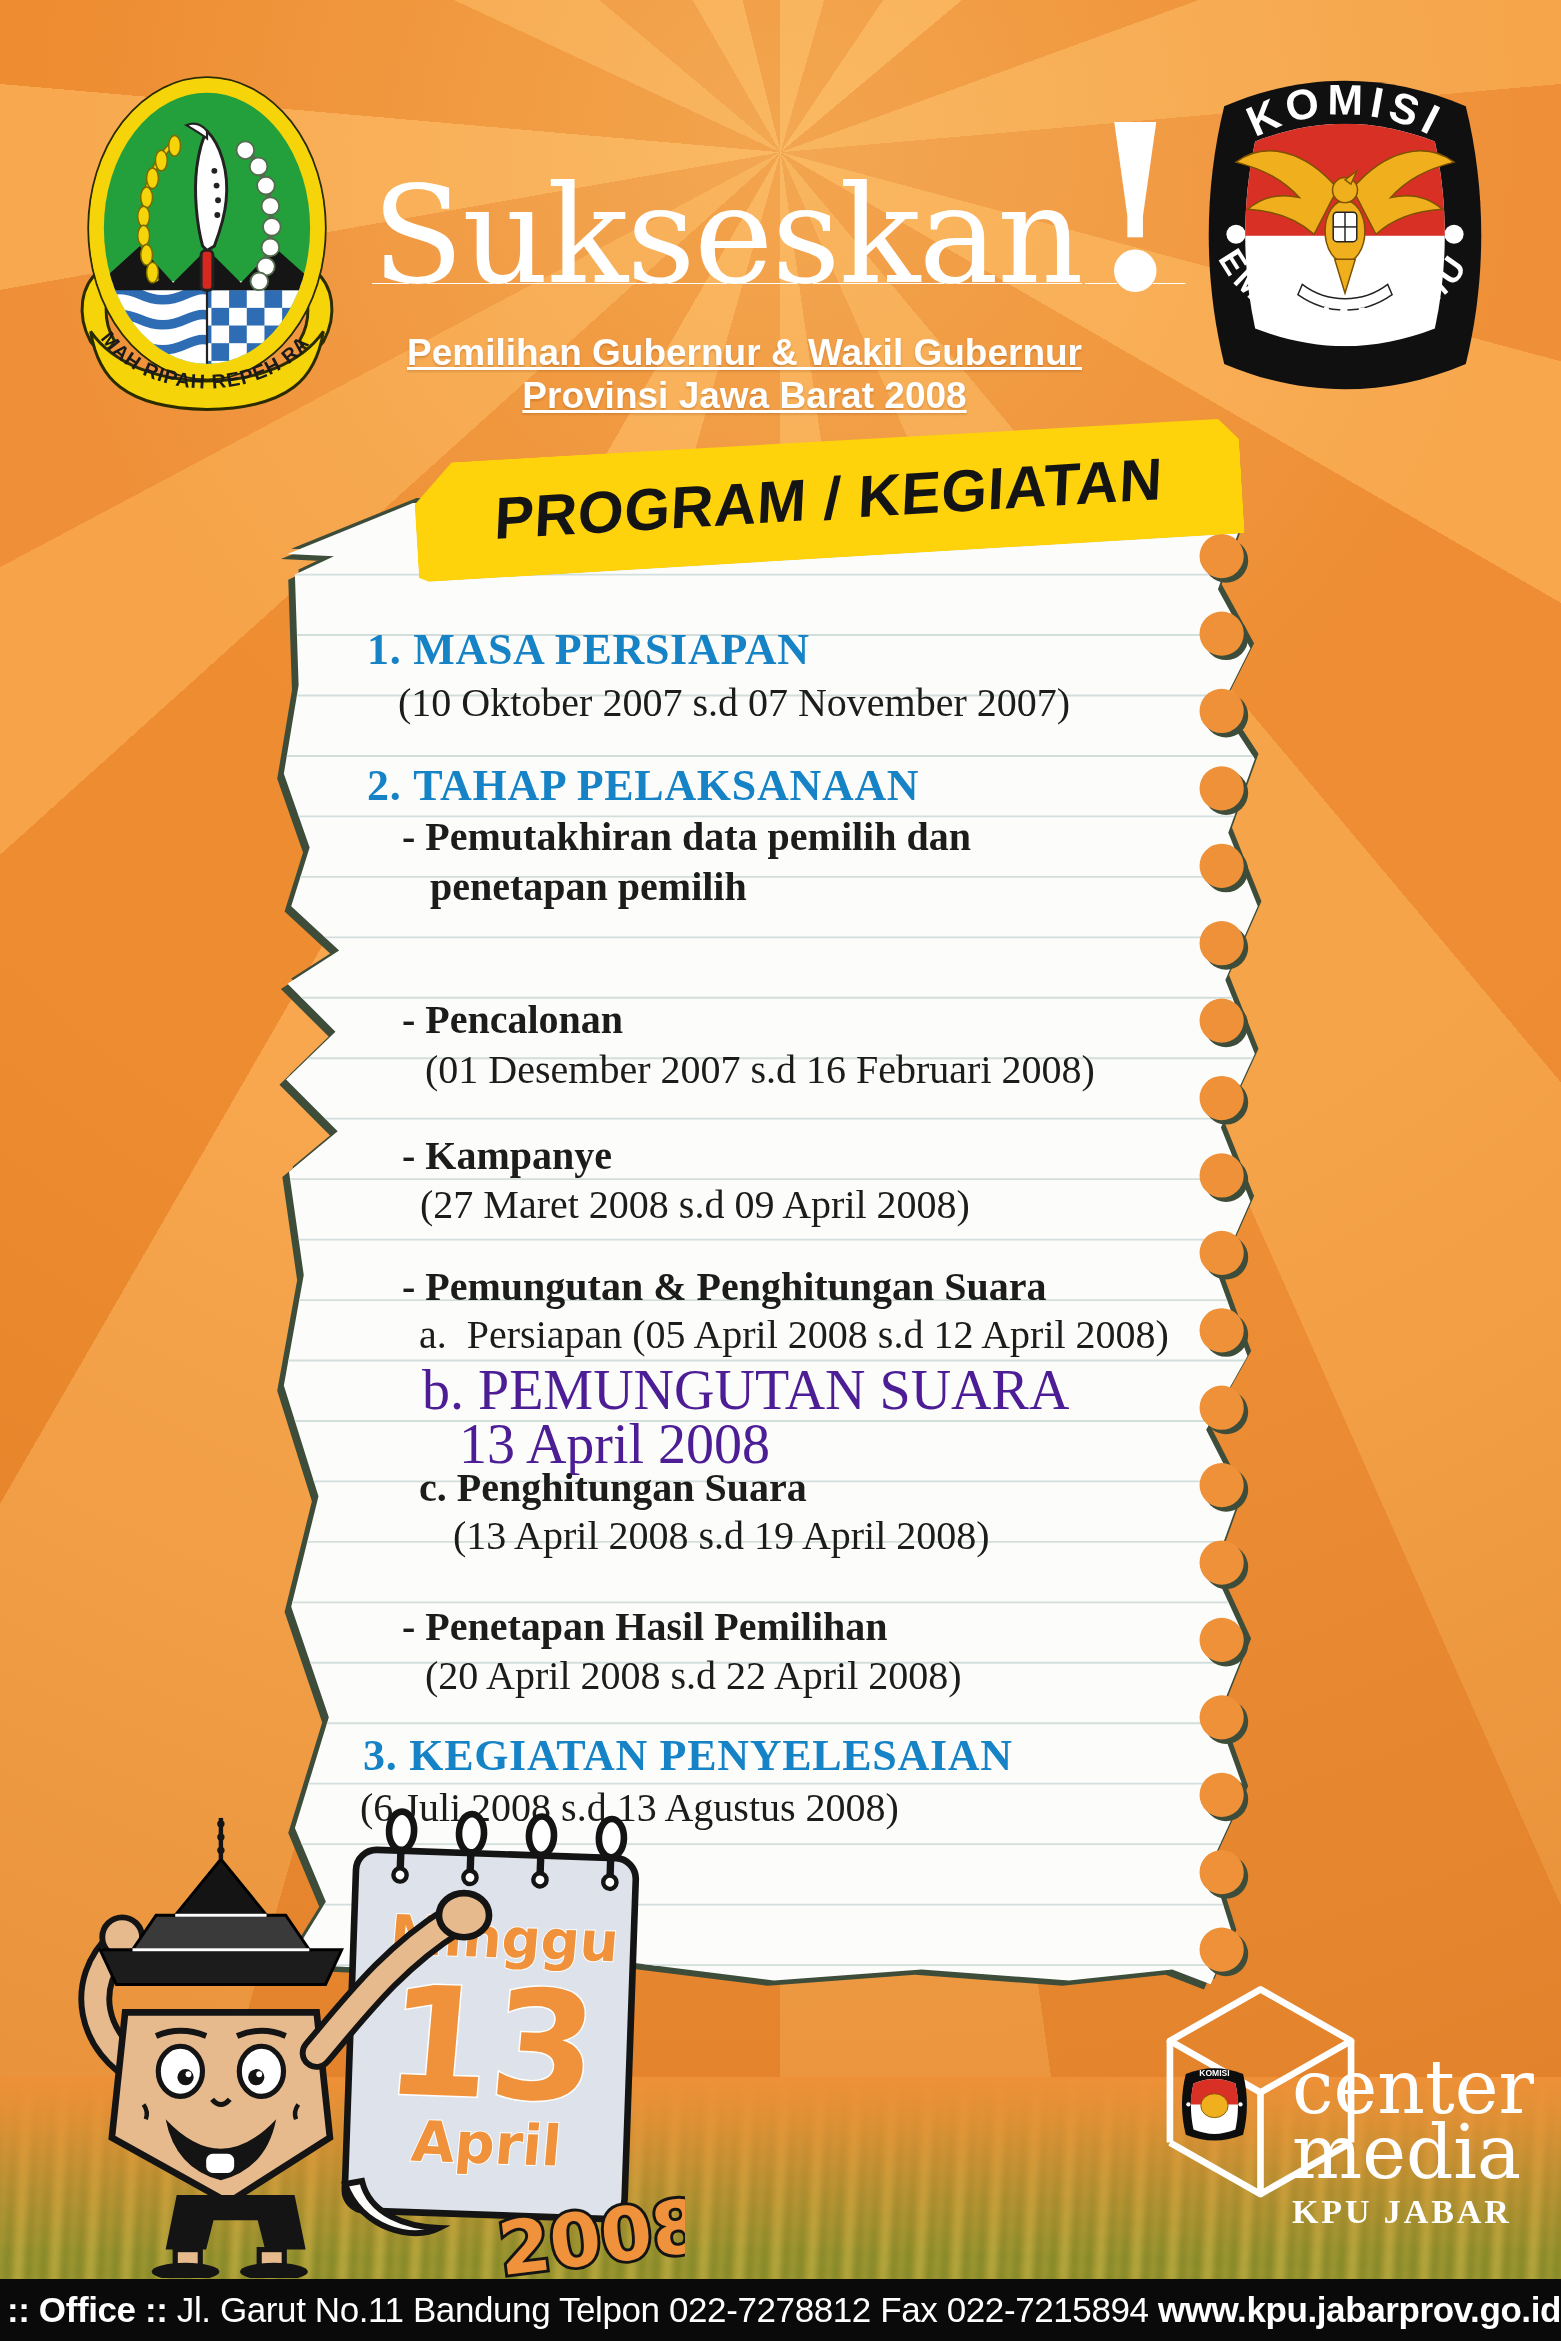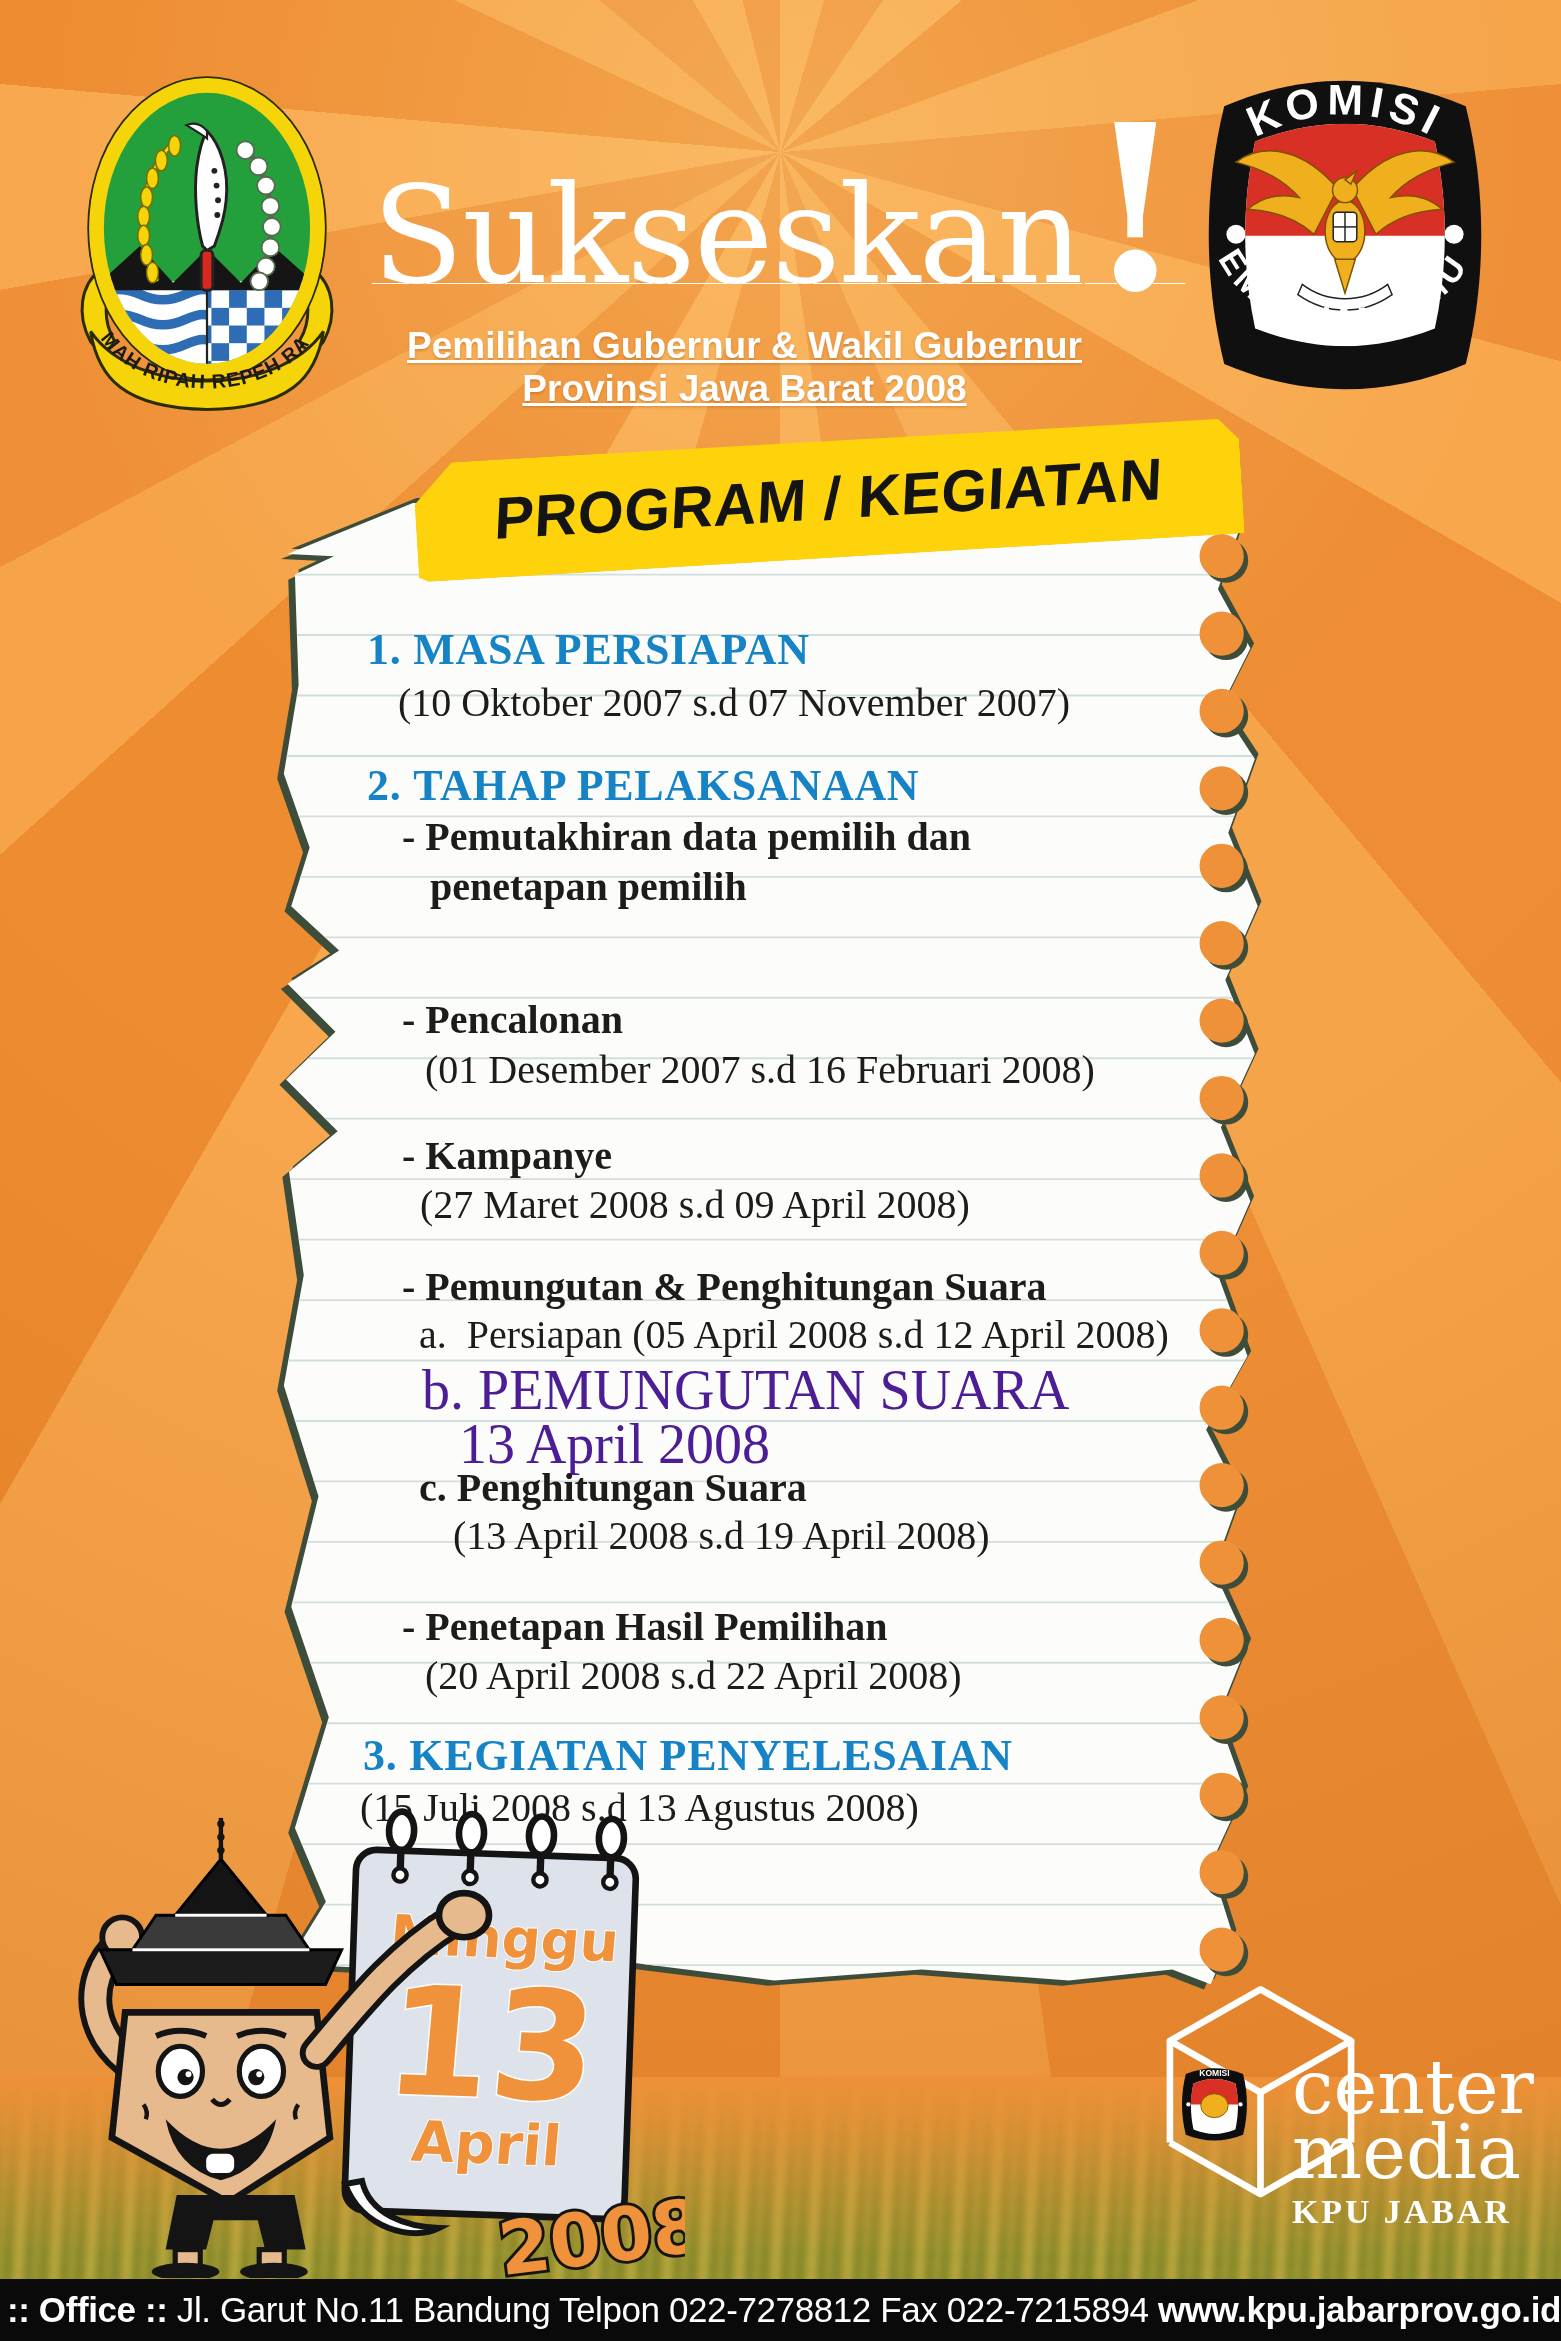--- a/index.html
+++ b/index.html
@@ -31,21 +31,21 @@
   .grass-fade{position:absolute;inset:0;
     background:linear-gradient(to bottom,
       rgba(239,144,55,1) 0%,rgba(239,144,55,.82) 16%,rgba(239,144,55,.38) 42%,rgba(239,144,55,0) 68%);}
 
   
   .title-block{left:372px;top:87px;width:745px;text-align:center;color:#fff;text-decoration:underline;}
   .title-row{white-space:nowrap;line-height:1;}
   .title-main{font-family:"DejaVu Serif",serif;font-size:134px;letter-spacing:-1.5px;}
   .title-excl{font-family:"DejaVu Serif",serif;font-size:229px;font-weight:bold;
               vertical-align:baseline;position:relative;top:7.4px;left:2.9px;}
-  .subtitle{font-weight:bold;font-size:37px;line-height:1.28;margin-top:6px;
+  .subtitle{font-weight:bold;font-size:37px;line-height:1.28;margin-top:13px;
             text-shadow:0 1.5px 2.2px rgba(120,50,0,.25);}
 
   
   .banner{left:415px;top:440px;width:827px;height:118px;
     background:#fed30b;transform:rotate(-3.4deg);
     clip-path:polygon(0 34%,4.8% 0,97.6% 2%,100% 20%,100% 100%,1.2% 100%,0 96%);
     display:flex;align-items:center;justify-content:center;
     box-shadow:0 5.9px 0 rgba(90,110,60,.25);}
   .banner-text{font-size:59px;font-weight:bold;color:#141414;letter-spacing:0.7px;
     transform:skewX(-6deg);white-space:pre;}
@@ -274,21 +274,21 @@
   <div class="line" style="left:419px;top:1315px">a.  Persiapan (05 April 2008 s.d 12 April 2008)</div>
   <div class="line orange" style="left:422px;top:1362px">b. PEMUNGUTAN SUARA</div>
   <div class="line orange" style="left:459px;top:1416px">13 April 2008</div>
   <div class="line bold" style="left:419px;top:1468px">c. Penghitungan Suara</div>
   <div class="line" style="left:453px;top:1516px">(13 April 2008 s.d 19 April 2008)</div>
 
   <div class="line bold" style="left:402px;top:1607px">- Penetapan Hasil Pemilihan</div>
   <div class="line" style="left:425px;top:1656px">(20 April 2008 s.d 22 April 2008)</div>
 
   <div class="line blue" style="left:363px;top:1734px"><span class="num">3.</span><span>KEGIATAN PENYELESAIAN</span></div>
-  <div class="line" style="left:360px;top:1788px">(15 Juli 2008 s.d 13 Agustus 2008)</div>
+  <div class="line" style="left:360px;top:1788px">(6 Juli 2008 s.d 13 Agustus 2008)</div>
 </div>
 
 <svg class="abs" style="left:22px;top:1791px" width="663" height="487" viewBox="0 0 900 660">
 
   <path d="M165,380 C95,345 75,260 135,205" stroke="#141414" stroke-width="46" fill="none" stroke-linecap="round"></path>
   <path d="M165,380 C95,345 75,260 135,205" stroke="#e7ba8e" stroke-width="30" fill="none" stroke-linecap="round"></path>
   <circle cx="136" cy="198" r="27" fill="#e7ba8e" stroke="#141414" stroke-width="8"></circle>
 
   <path d="M140,300 L400,300 L418,470 L280,558 L122,470 Z" fill="#e7ba8e" stroke="#141414" stroke-width="9"></path>
 

